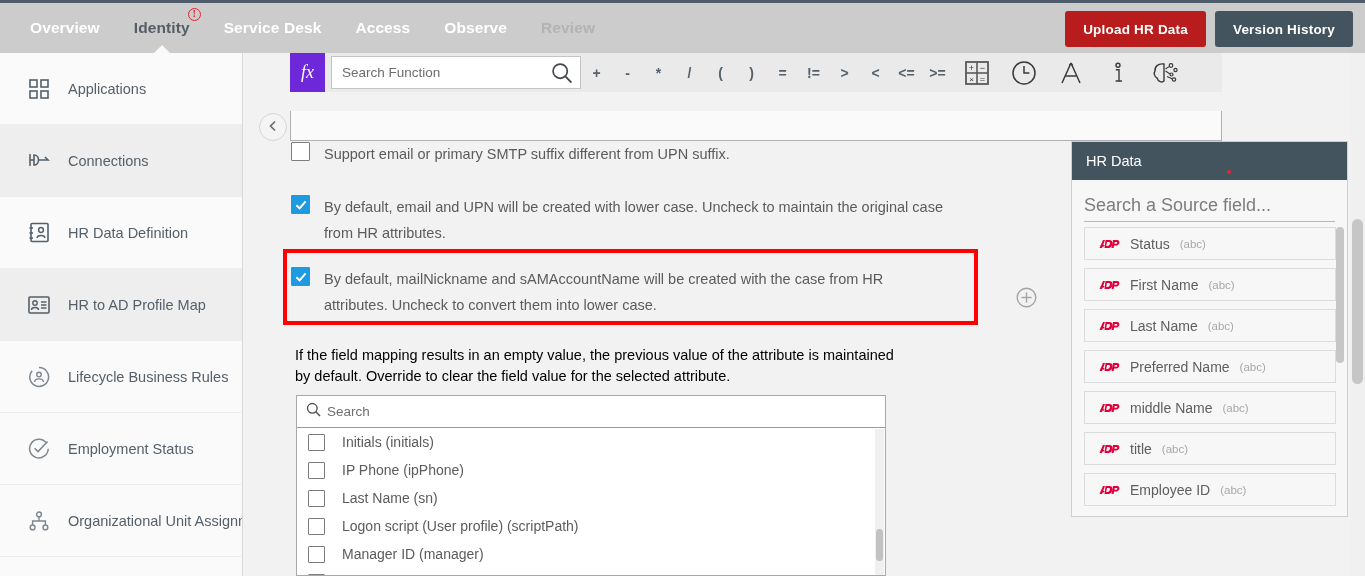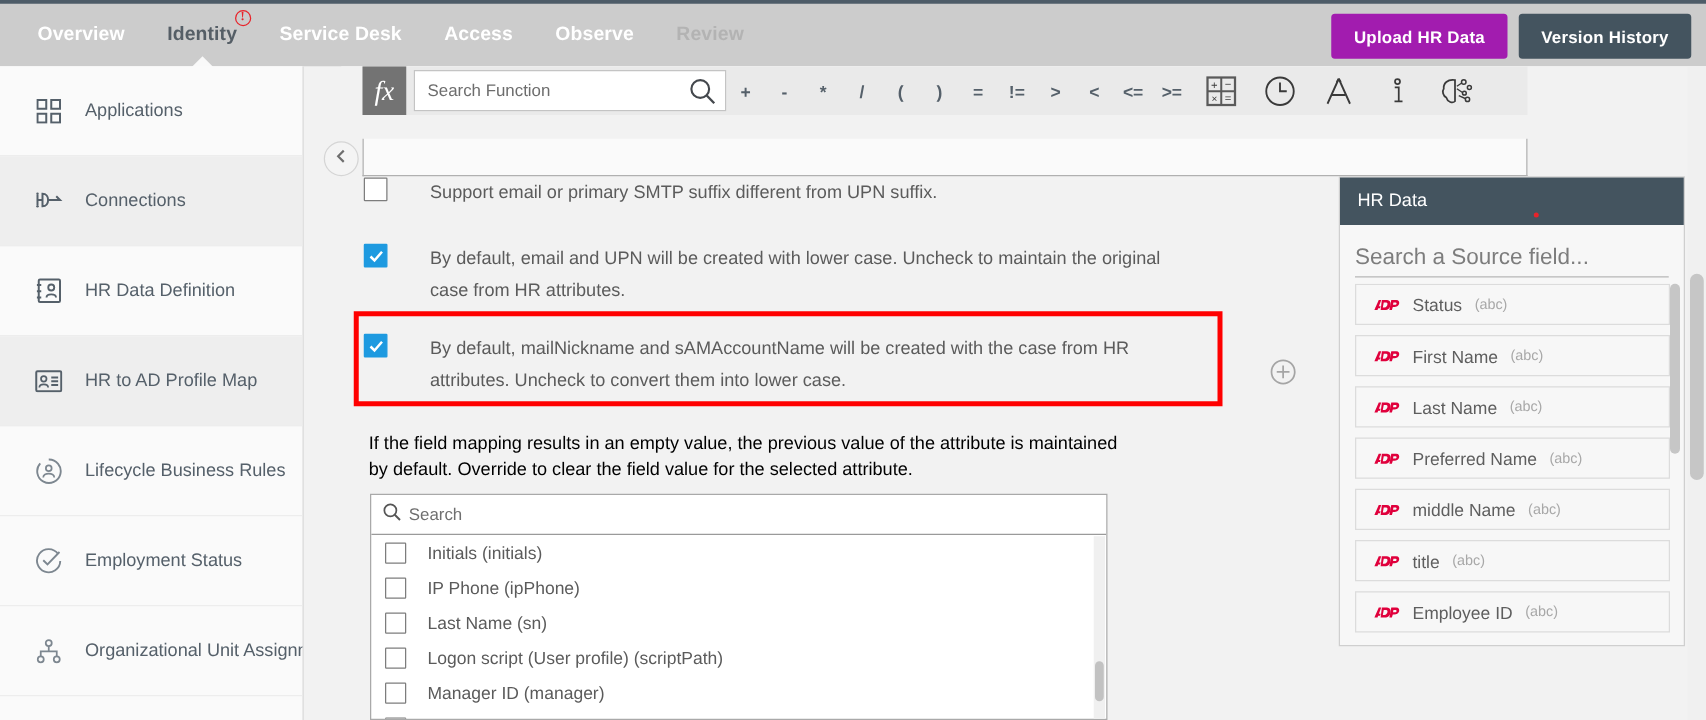--- a/index.html
+++ b/index.html
@@ -46,21 +46,21 @@
     font-size: 10px; font-weight: bold; line-height: 10px;
     text-align: center; font-family: "Liberation Serif", serif;
   }
   #topnav-actions { position: absolute; right: 12px; top: 8px; display: flex; gap: 9px; }
   .top-btn {
     height: 36px; padding: 0 18px; border: none; cursor: pointer;
     font-size: 13.5px; font-weight: bold; color: #ffffff;
     border-radius: 3px; font-family: "Liberation Sans", sans-serif;
     letter-spacing: .2px;
   }
-  .top-btn.secondary { background: #a21caf; }
+  .top-btn.secondary { background: #b91c1c; }
   .top-btn.primary { background: #44545f; }
 
   
   #sidebar {
     position: absolute; left: 0; top: 53px; width: 243px; height: 523px;
     background: #fafafa;
     border-right: 1px solid #d8d8d8;
     overflow: hidden;
   }
   .side-item {
@@ -91,22 +91,22 @@
   }
 
   
   #fx-bar {
     position: absolute; left: 17px; top: 0px;
     width: 932px; height: 39px;
     background: #eaeaea;
     display: flex; align-items: center;
   }
   #fx-badge {
-    width: 35px; height: 39px; background: #737373;
-    color: #ffffff; font-style: italic; font-size: 22px;
+    width: 35px; height: 39px; background: #6d28d9;
+    color: #ffffff; font-style: italic; font-size: 18px;
     font-family: "Liberation Serif", serif;
     display: flex; align-items: center; justify-content: center;
     flex: 0 0 35px; cursor: pointer;
   }
   #fx-search {
     position: relative;
     width: 250px; height: 33px; margin-left: 6px;
     background: #ffffff; border: 1px solid #c4c4c4;
     display: flex; align-items: center;
     flex: 0 0 250px;
@@ -136,21 +136,21 @@
   .cb-row { position: absolute; display: flex; gap: 14px; }
   .cbox {
     width: 19px; height: 19px; flex: 0 0 19px; margin-top: 1px;
     border: 1.6px solid #7d7d7d; background: #ffffff; cursor: pointer;
     border-radius: 1px;
   }
   .cbox.checked {
     background: #1e9ae0; border-color: #1e9ae0;
     display: flex; align-items: center; justify-content: center;
   }
-  .cb-text { font-size: 14.5px; color: #5b5b5b; line-height: 26px; margin-left: 20px; }
+  .cb-text { font-size: 14.5px; color: #5b5b5b; line-height: 26px; }
 
   #hl-box {
     position: absolute; left: 283px; top: 249px;
     width: 695px; height: 76px;
     border: 4px solid #ff0000; background: transparent;
     pointer-events: none;
   }
 
   
   #attr-panel {

